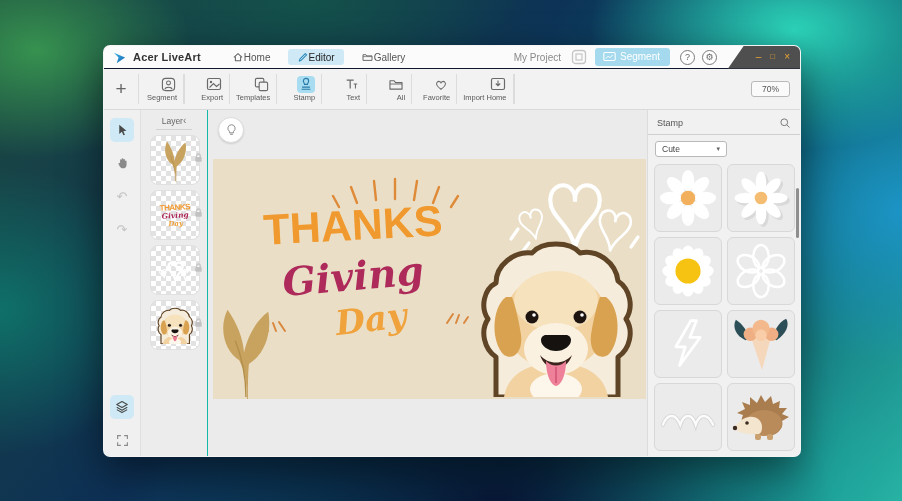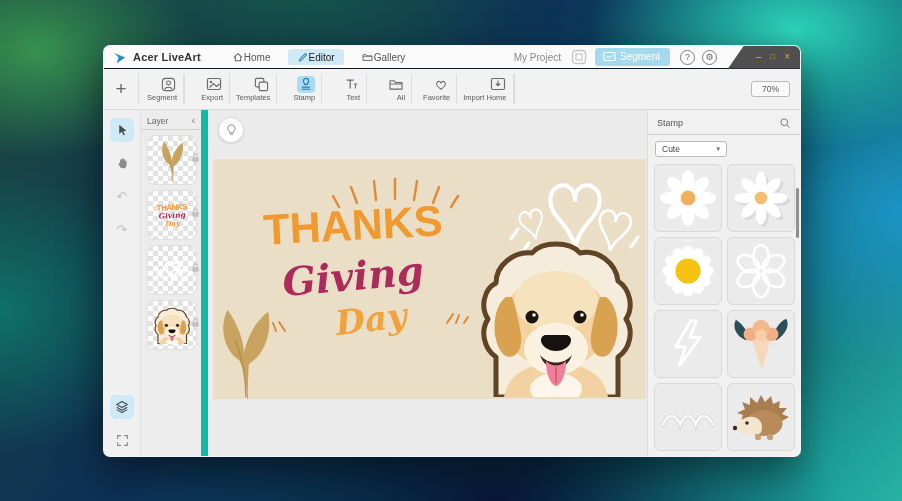--- a/index.html
+++ b/index.html
@@ -46,21 +46,21 @@
   .tb-spacer { flex:1; }
   .zoom-box { align-self:center; margin-right:10px; border:1px solid #b9b9b9; background:#fafafa; border-radius:3px; font-size:8.5px; color:#555; padding:2px 10px; }
   
   .content { display:flex; height:348px; }
   .tools { width:37px; background:#f0f0f0; border-right:1px solid #e0e0e0; display:flex; flex-direction:column; align-items:center; padding-top:8px; }
   .tool { width:24px; height:24px; border-radius:5px; display:flex; align-items:center; justify-content:center; margin-bottom:9px; color:#555; font-size:13px; }
   .tool.active { background:#cfeaf6; }
   .tool.disabled { color:#c4c4c4; }
   .tools .spacer { flex:1; }
   
-  .layers { width:67px; background:#ececec; border-right:7px solid #14b8a6; display:flex; flex-direction:column; }
+  .layers { width:67px; background:#ececec; border-right:1px solid #14b8a6; display:flex; flex-direction:column;align-items:center; }
   .layers-head { display:flex; align-items:center; justify-content:space-between; padding:5px 6px 3px; border-bottom:1px solid #d2d2d2; }
   .layers-title { font-size:8.5px; color:#666; }
   .layers-collapse { font-size:10px; color:#777; }
   .layer-thumb { position:relative; width:50px; height:50px; margin:5px 4px 0 6px; border-radius:8px; background:repeating-conic-gradient(#ffffff 0 25%, #e2e2e2 0 50%) 0 0/10px 10px; border:1px solid #e0e0e0; overflow:hidden; display:flex; align-items:center; justify-content:center; }
   .layer-lock { position:absolute; }
   .lrow { position:relative; }
   .lrow .layer-lock { position:absolute; right:0px; top:22px; }
   .mini-text { text-align:center; line-height:1; transform:rotate(-3deg); }
   .mini-text .t1 { font-size:8px; font-weight:bold; color:#f0992e; letter-spacing:-.5px; }
   .mini-text .t2 { font-size:7.5px; font-style:italic; font-family:"DejaVu Serif", serif; font-weight:bold; color:#ad2a5a; }

